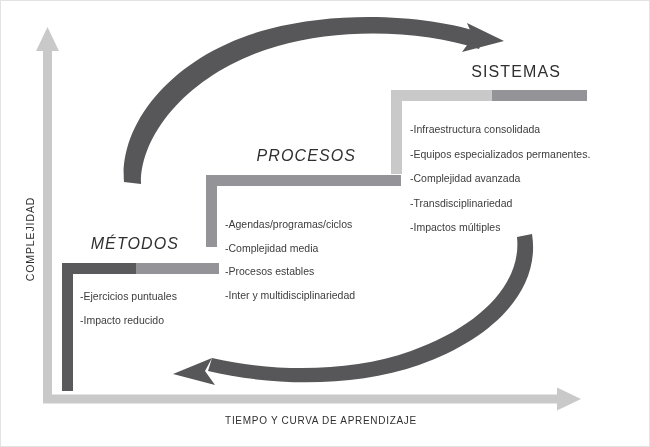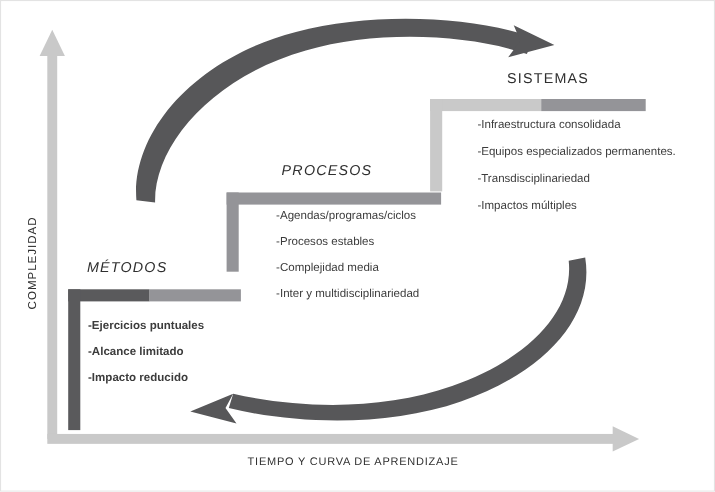--- a/index.html
+++ b/index.html
@@ -49,25 +49,25 @@
     letter-spacing: 0.7px;
     color: #2f2f2f;
     white-space: nowrap;
   }
   
   .group {
     position: absolute;
   }
   .group-title {
     position: absolute;
-    font-size: 13px;
+    font-size: 16px;
     letter-spacing: 1.1px;
     color: #2f2f2f;
     white-space: nowrap;
-    text-align: left;
+    text-align: right;
   }
   .bracket-vert {
     position: absolute;
     width: 11px;
   }
   .bracket-horiz {
     position: absolute;
     height: 11px;
     display: flex;
   }
@@ -77,21 +77,21 @@
   .bullet-list {
     position: absolute;
   }
   .bullet-list .bullet {
     font-size: 10.5px;
     line-height: 23px;
     color: #3c3c3c;
     white-space: nowrap;
   }
   
-  #methods-bullets .bullet { line-height: 23.5px; font-weight: bold; }
+  #methods-bullets .bullet { line-height: 23.5px; }
   #processes-bullets .bullet { line-height: 23.5px; }
   #systems-bullets .bullet { line-height: 24.5px; }
 </style>
 </head>
 <body>
 
 <div id="stage">
 
   <svg id="arrows-layer" viewBox="0 0 650 447">
 
@@ -135,51 +135,51 @@
     <div class="group-title" style="left:78px; top:234px; width:100px;font-style:italic;">MÉTODOS</div>
 
     <div class="bracket-horiz" style="left:61px; top:262px; width:157px;">
       <div class="seg" style="width:74px; background:#5a5a5c;"></div>
       <div class="seg" style="width:83px; background:#949498;"></div>
     </div>
     <div class="bracket-vert" style="left:61px; top:262px; height:128px; background:#5a5a5c;"></div>
 
     <div class="bullet-list" id="methods-bullets" style="left:79px; top:284px;">
       <div class="bullet">-Ejercicios puntuales</div>
-      <div class="bullet">-Alcance limitado</div>
       <div class="bullet">-Impacto reducido</div>
     </div>
   </div>
 
   <div class="group">
     <div class="group-title" style="left:255px; top:146px; width:100px;font-style:italic;">PROCESOS</div>
 
     <div class="bracket-horiz" style="left:205px; top:174px; width:195px;">
       <div class="seg" style="width:195px; background:#949498;"></div>
     </div>
     <div class="bracket-vert" style="left:205px; top:174px; height:72px; background:#949498;"></div>
 
-    <div class="bullet-list" id="processes-bullets" style="left:224px; top:184px;margin-left:26px;">
+    <div class="bullet-list" id="processes-bullets" style="left:224px; top:212px;">
       <div class="bullet">-Agendas/programas/ciclos</div>
+      <div class="bullet">-Complejidad media</div>
       <div class="bullet">-Procesos estables</div>
-      <div class="bullet">-Complejidad media</div>
       <div class="bullet">-Inter y multidisciplinariedad</div>
     </div>
   </div>
 
   <div class="group">
     <div class="group-title" style="left:460px; top:62px; width:100px;">SISTEMAS</div>
 
     <div class="bracket-horiz" style="left:390px; top:89px; width:196px;">
       <div class="seg" style="width:101px; background:#c9c9c9;"></div>
       <div class="seg" style="width:95px; background:#949498;"></div>
     </div>
     <div class="bracket-vert" style="left:390px; top:89px; height:84px; background:#c9c9c9;"></div>
 
-    <div class="bullet-list" id="systems-bullets" style="left:409px; top:100px;margin-left:24px;">
+    <div class="bullet-list" id="systems-bullets" style="left:409px; top:116px;">
       <div class="bullet">-Infraestructura consolidada</div>
       <div class="bullet">-Equipos especializados permanentes.</div>
+      <div class="bullet">-Complejidad avanzada</div>
       <div class="bullet">-Transdisciplinariedad</div>
       <div class="bullet">-Impactos múltiples</div>
     </div>
   </div>
 
 </div>
 
 </body></html>

